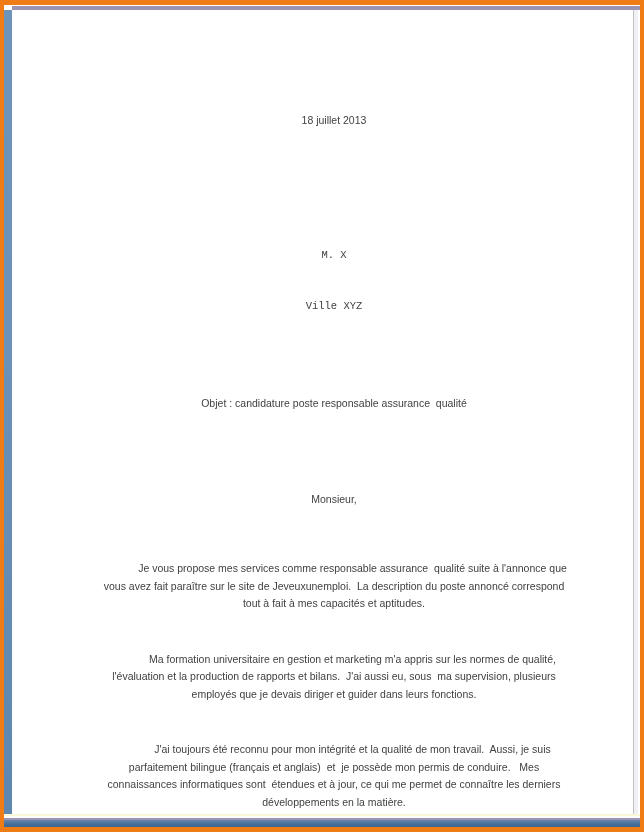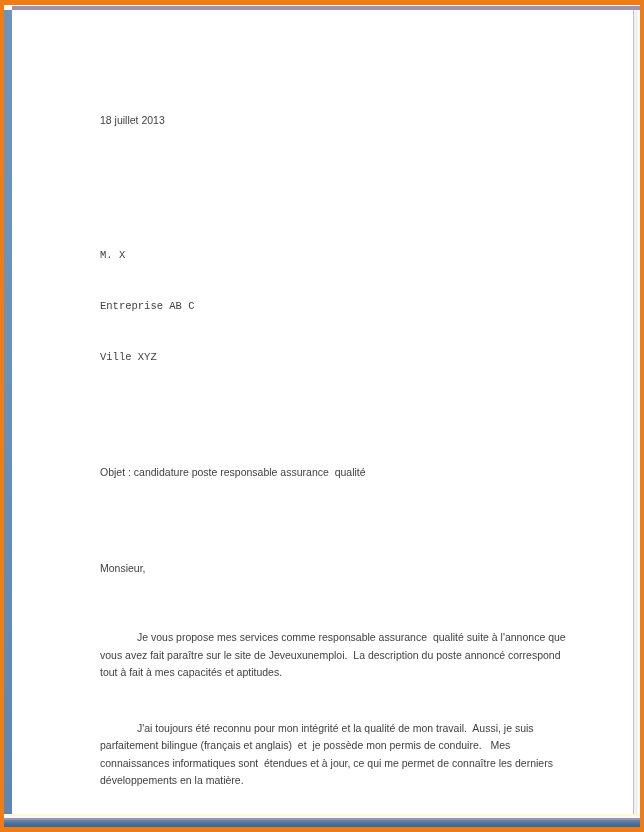--- a/index.html
+++ b/index.html
@@ -14,20 +14,21 @@
     height: 832px;
     background: var(--frame-orange, #ef7c15);
     overflow: hidden;
     box-sizing: border-box;
   }
   .window {
     position: absolute;
     top: 5px; left: 4px; right: 4px; bottom: 5px;
     background: var(--page-bg, #ffffff);
     overflow: hidden;
+    text-align: center;
   }
   .top-edge {
     position: absolute;
     top: 1px; left: 8px; right: 0;
     height: 4px;
     background: var(--top-line-purple, #9c92b2);
   }
   .left-edge {
     position: absolute;
     top: 5px; left: 0; bottom: 13px;
@@ -81,21 +82,21 @@
     left: 96px;
     top: 78px;
     width: 468px;
     color: var(--text, #3f3f3f);
     font-size: 10.5px;
     line-height: 15px;
     white-space: pre-wrap;
   }
   .letter > * { margin: 0; }
   .recipient { margin-top: 40px; line-height: 17px; font-family: Liberation Mono, monospace; }
-  .subject { margin-top: 20px; }
+  .subject { margin-top: 2px; }
   .salutation { margin-top: 36px; }
   .para {
     line-height: 17.5px;
     text-indent: 37px;
     margin-top: 8px;
   }
   .para-first { }
 </style>
 </head>
 <body>
@@ -107,29 +108,29 @@
     <div class="left-edge"></div>
     <div class="left-edge-gap"></div>
     <div class="right-track"></div>
     <div class="right-line"></div>
 
     <div class="letter">
       <div class="date">18 juillet 2013</div>
 
       <div class="recipient">
         <div>M. X</div>
-        <div>Entreprise AB C</div>
         <div>Ville XYZ</div>
       </div>
 
       <div class="subject">Objet : candidature poste responsable assurance  qualité</div>
 
       <div class="salutation">Monsieur,</div>
 
       <p class="para para-first">Je vous propose mes services comme responsable assurance  qualité suite à l'annonce que vous avez fait paraître sur le site de Jeveuxunemploi.  La description du poste annoncé correspond tout à fait à mes capacités et aptitudes.</p>
+      <p class="para">Ma formation universitaire en gestion et marketing m'a appris sur les normes de qualité, l'évaluation et la production de rapports et bilans.  J'ai aussi eu, sous  ma supervision, plusieurs employés que je devais diriger et guider dans leurs fonctions.</p>
       <p class="para">J'ai toujours été reconnu pour mon intégrité et la qualité de mon travail.  Aussi, je suis parfaitement bilingue (français et anglais)  et  je possède mon permis de conduire.   Mes connaissances informatiques sont  étendues et à jour, ce qui me permet de connaître les derniers développements en la matière.</p>
       
 
       
 
       
 
       
     </div>
 

